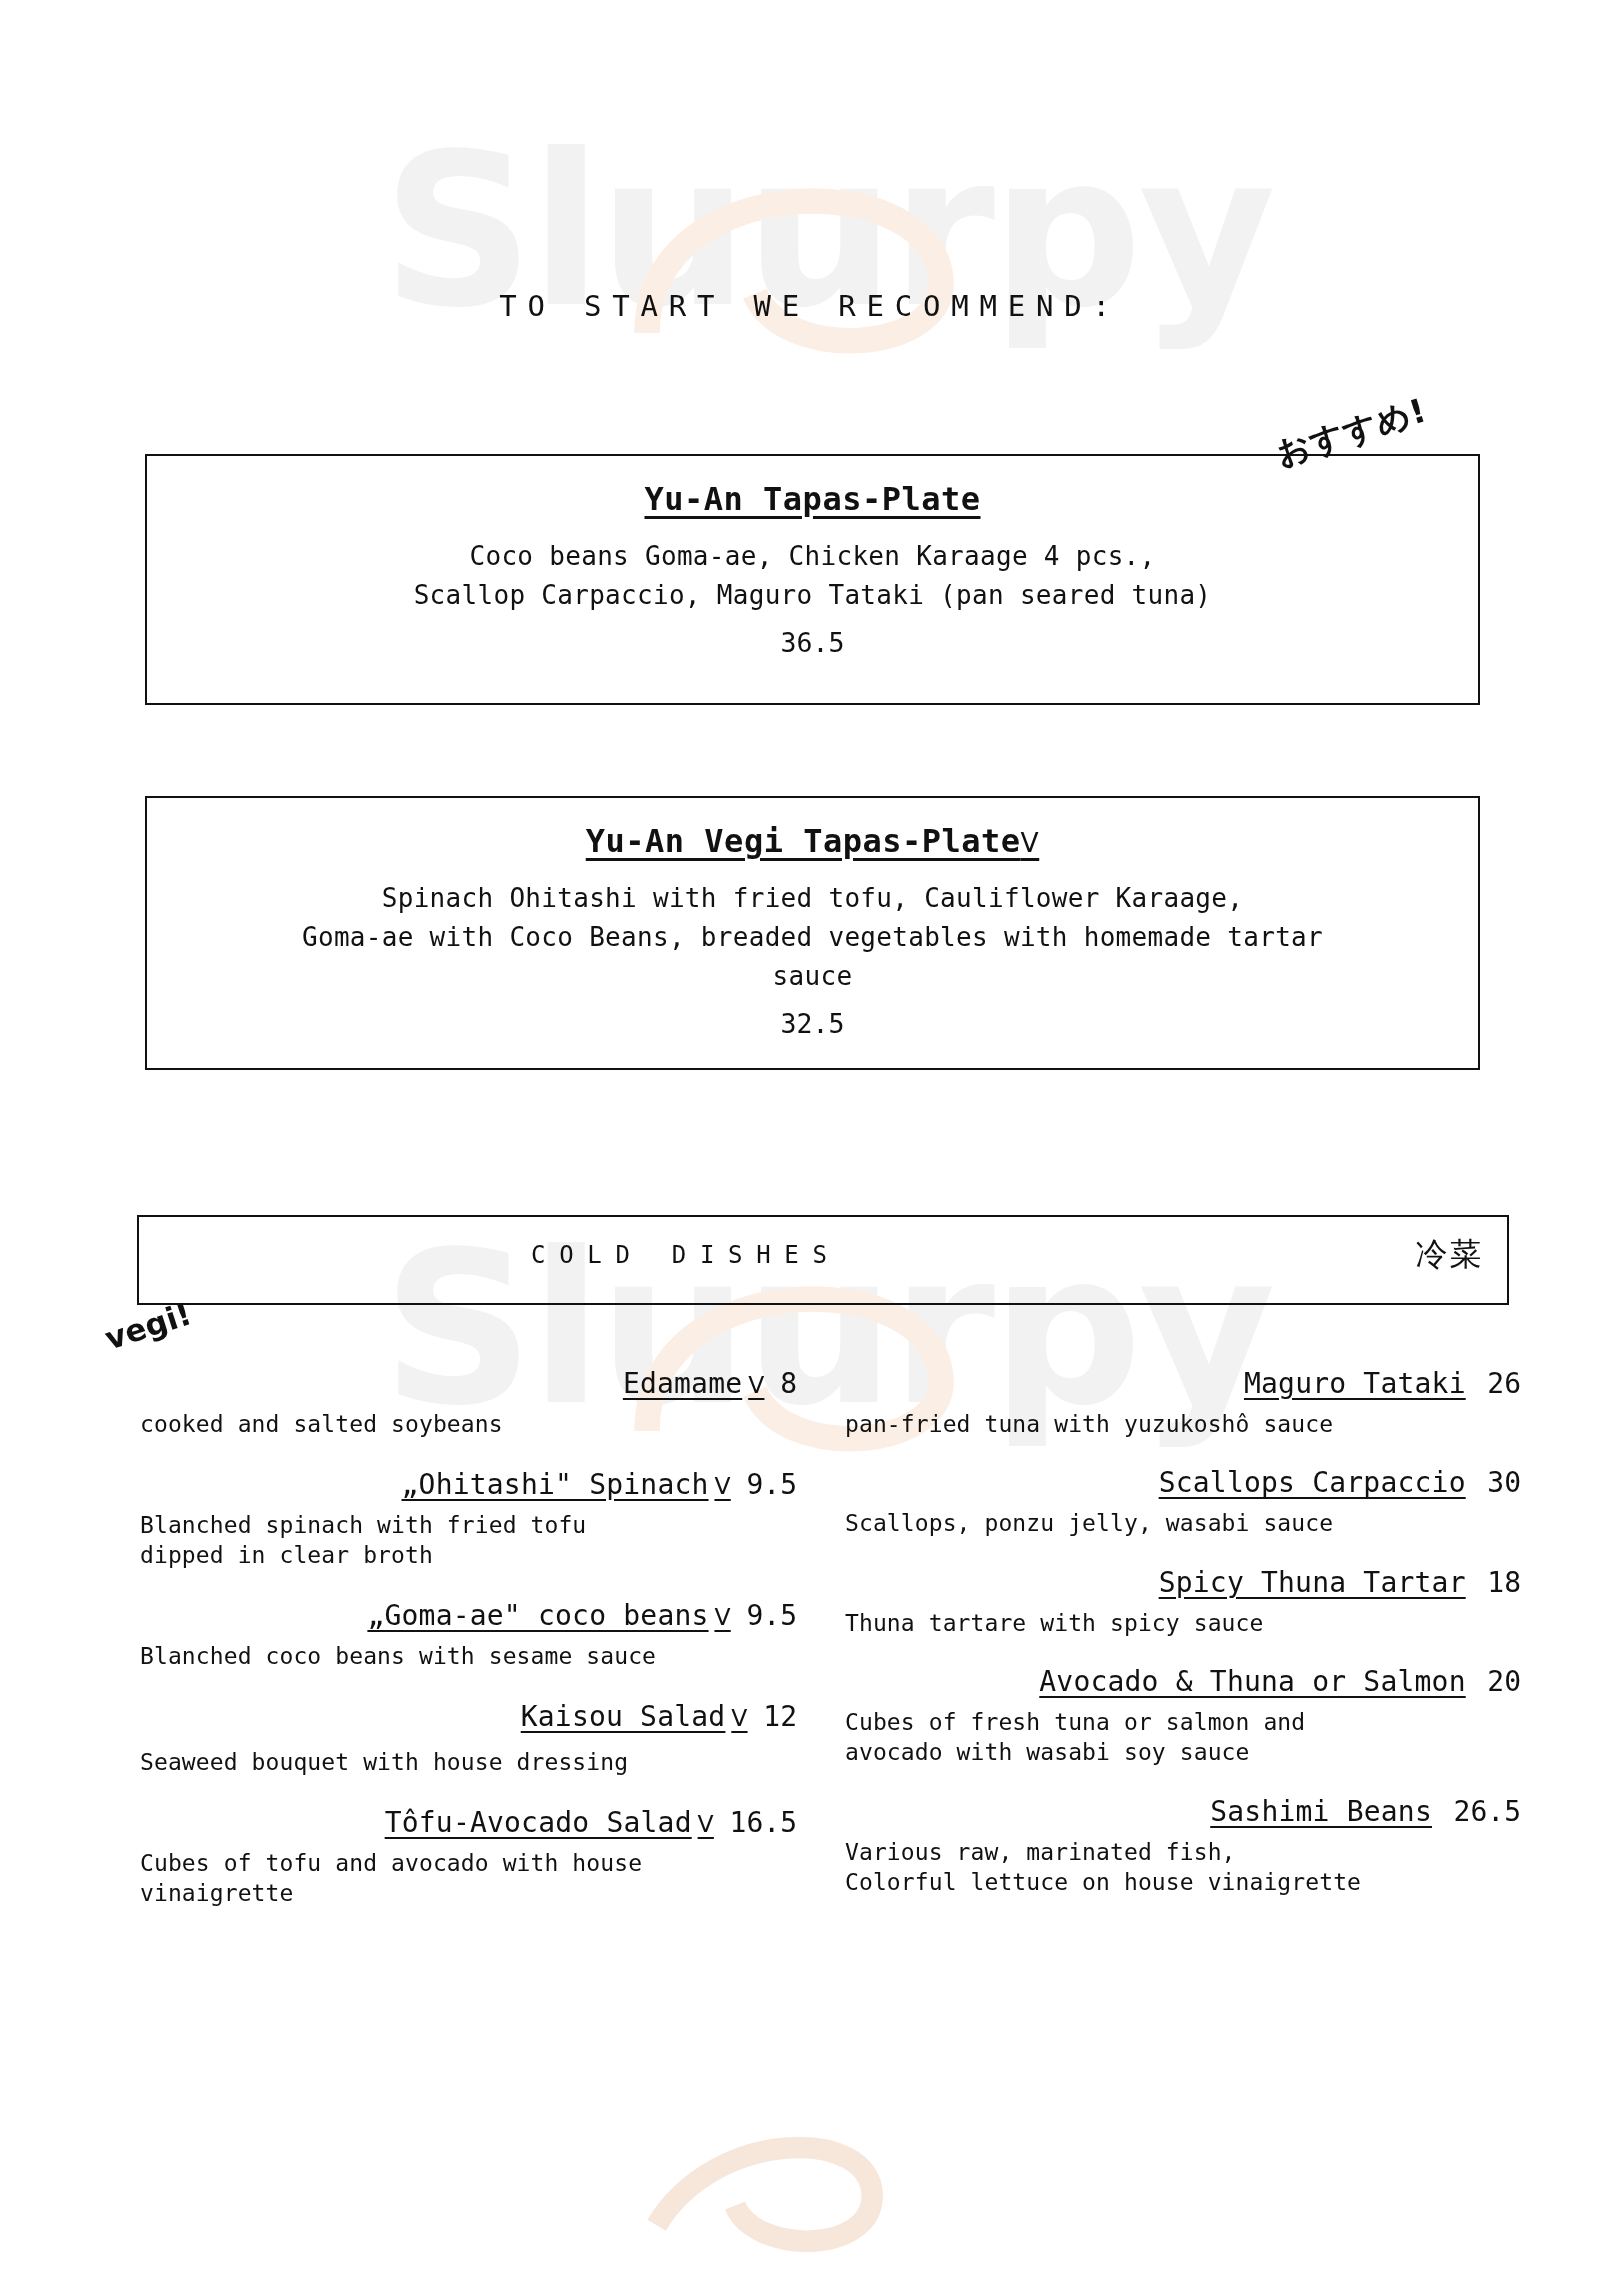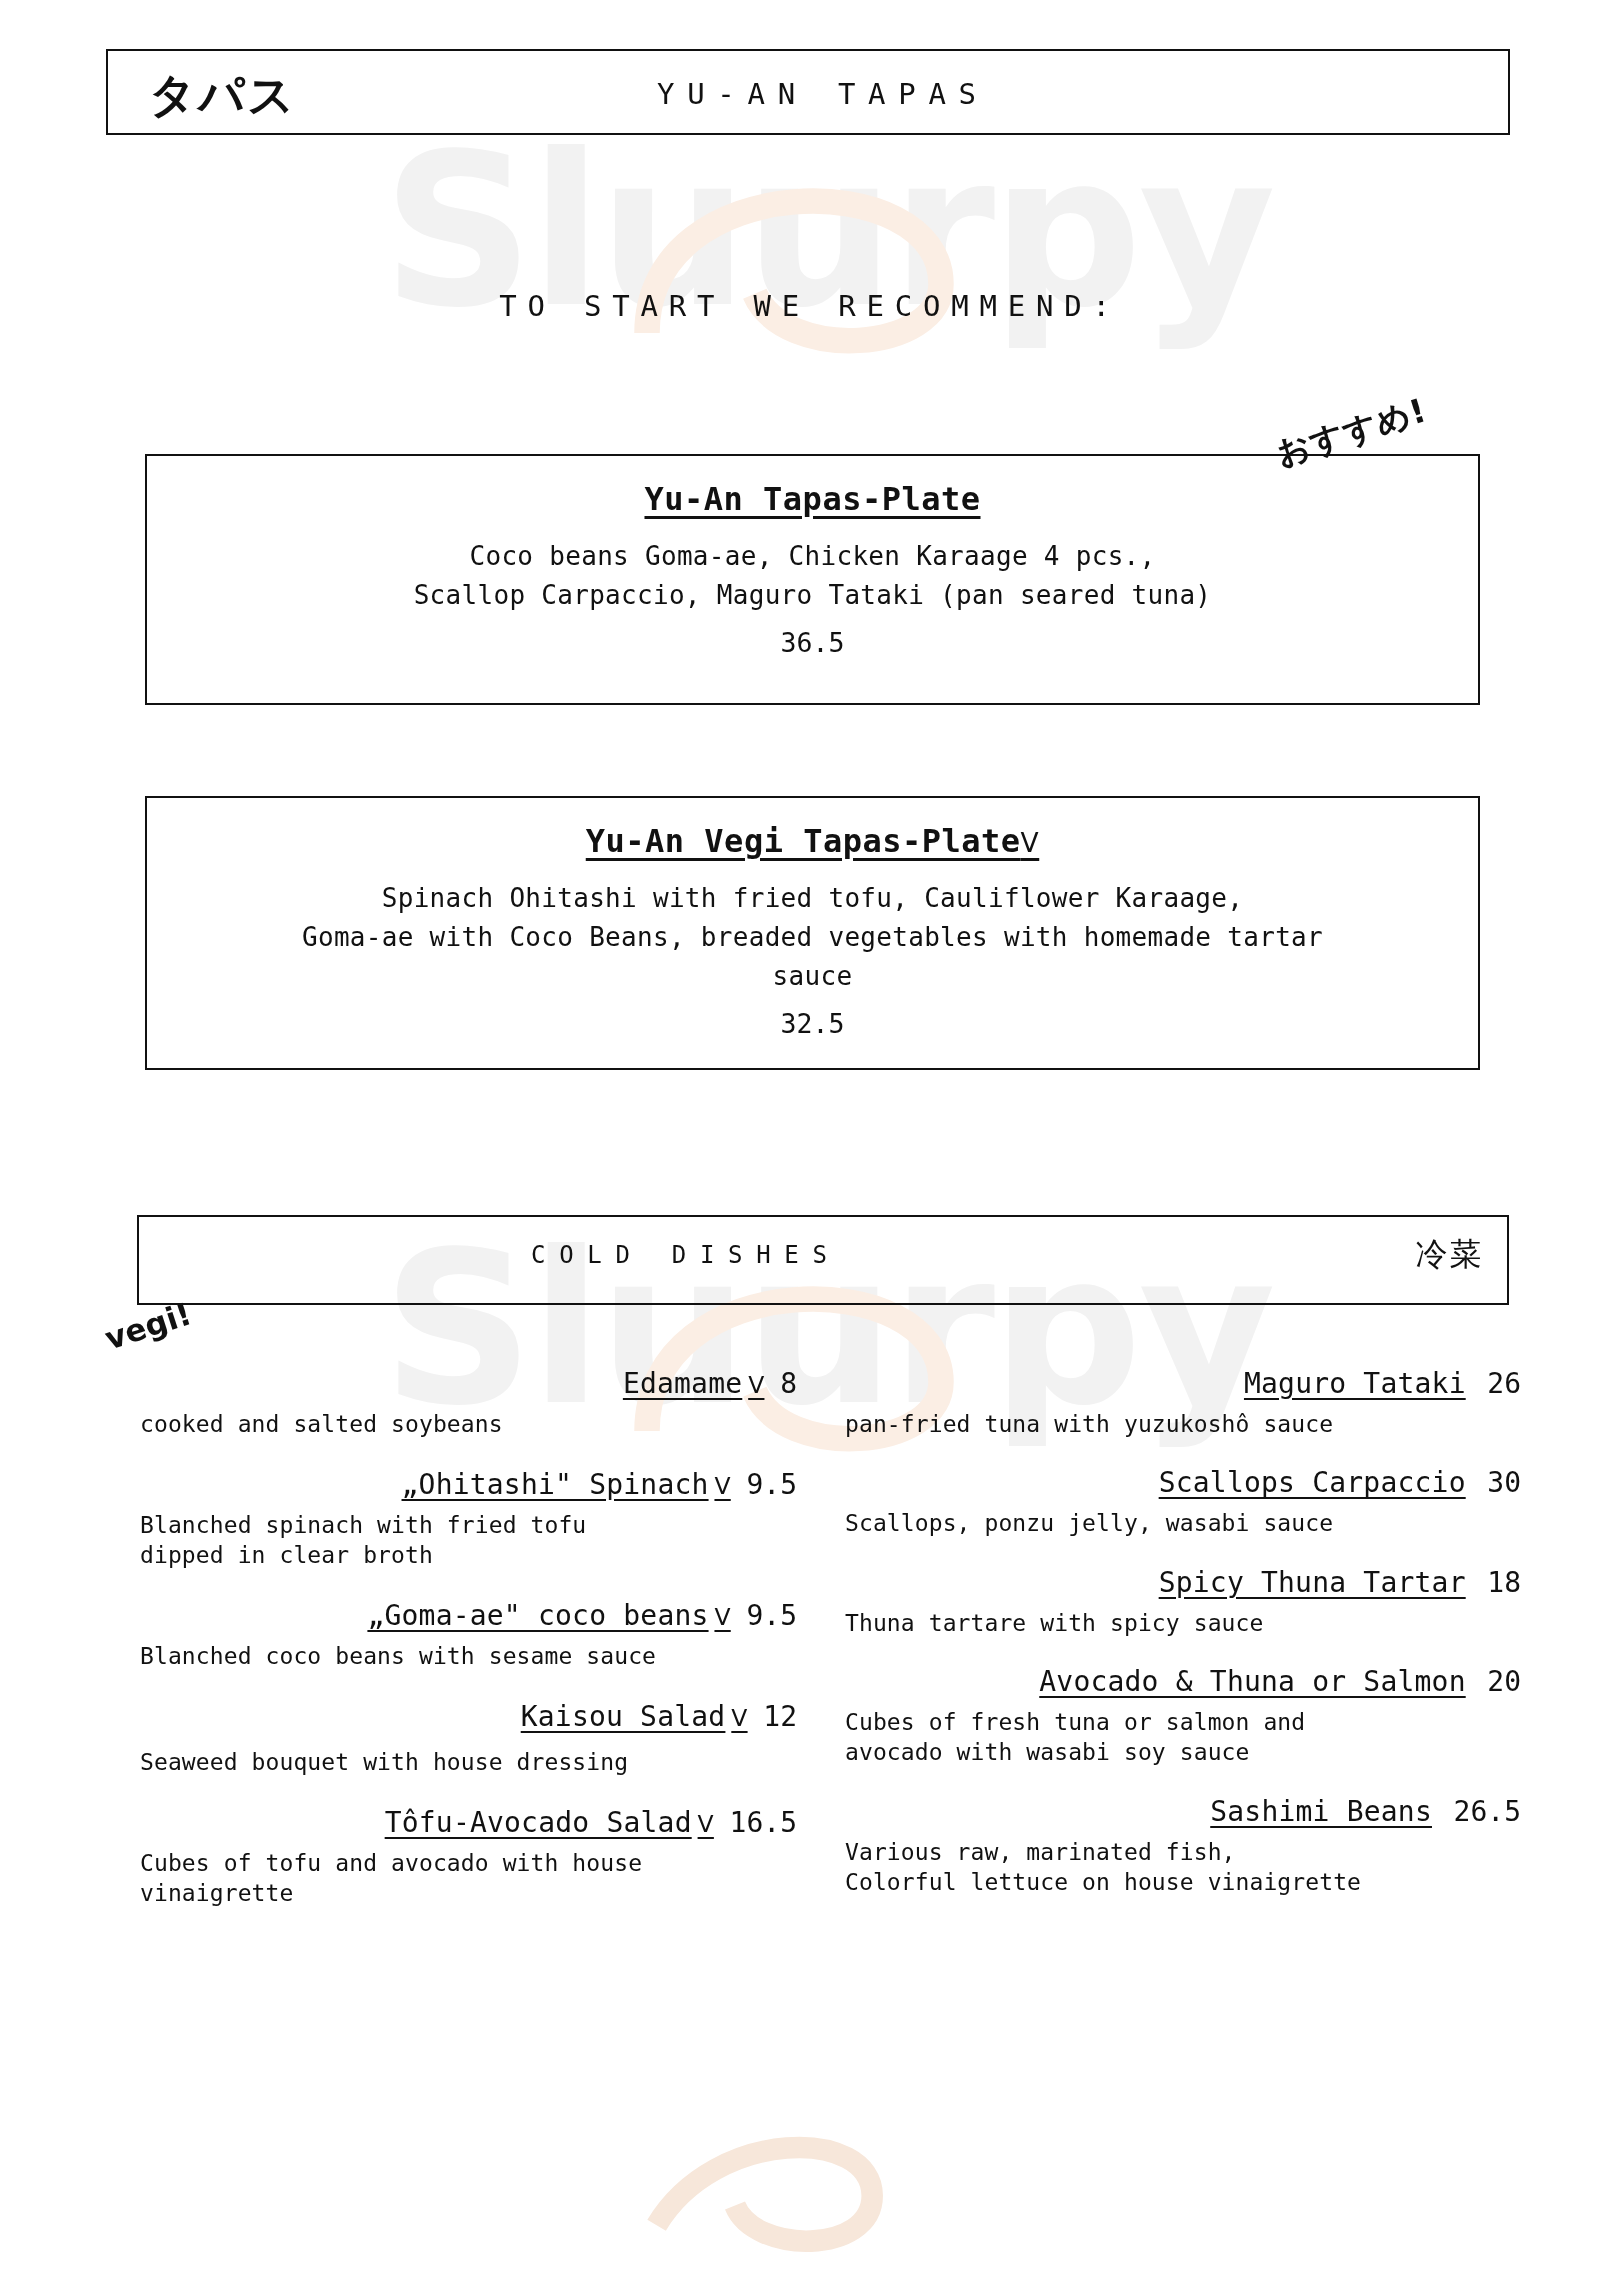--- a/index.html
+++ b/index.html
@@ -223,24 +223,20 @@
 </svg>
 <svg class="wm-swirl" style="left:588px;top:1186px;" width="412" height="294" viewBox="0 0 420 300">
   <path d="M60 250 C 60 80, 360 80, 360 200 C 360 270, 200 280, 170 210" fill="none" stroke="#fbeee4" stroke-width="26"></path>
 </svg>
 <svg class="wm-swirl" style="left:627px;top:2088px;" width="314" height="196" viewBox="0 0 320 200">
   <path d="M30 140 C 90 40, 250 40, 250 110 C 250 170, 130 170, 110 120" fill="none" stroke="#f7e7da" stroke-width="22"></path>
 </svg>
 
 <div class="page">
 
-  <div class="title-box">
-    <div class="title-jp">タパス</div>
-    <div class="title-en">YU-AN TAPAS</div>
-  </div>
 
   <div class="recommend">TO START WE RECOMMEND:</div>
 
   <div class="osusume">おすすめ!</div>
 
   <div class="plate-box" id="plate1">
     <div class="plate-title">Yu-An Tapas-Plate</div>
     <div class="plate-desc" style="white-space:pre-line;">Coco beans Goma-ae, Chicken Karaage 4 pcs.,
 Scallop Carpaccio, Maguro Tataki (pan seared tuna)</div>
     <div class="plate-price">36.5</div>

